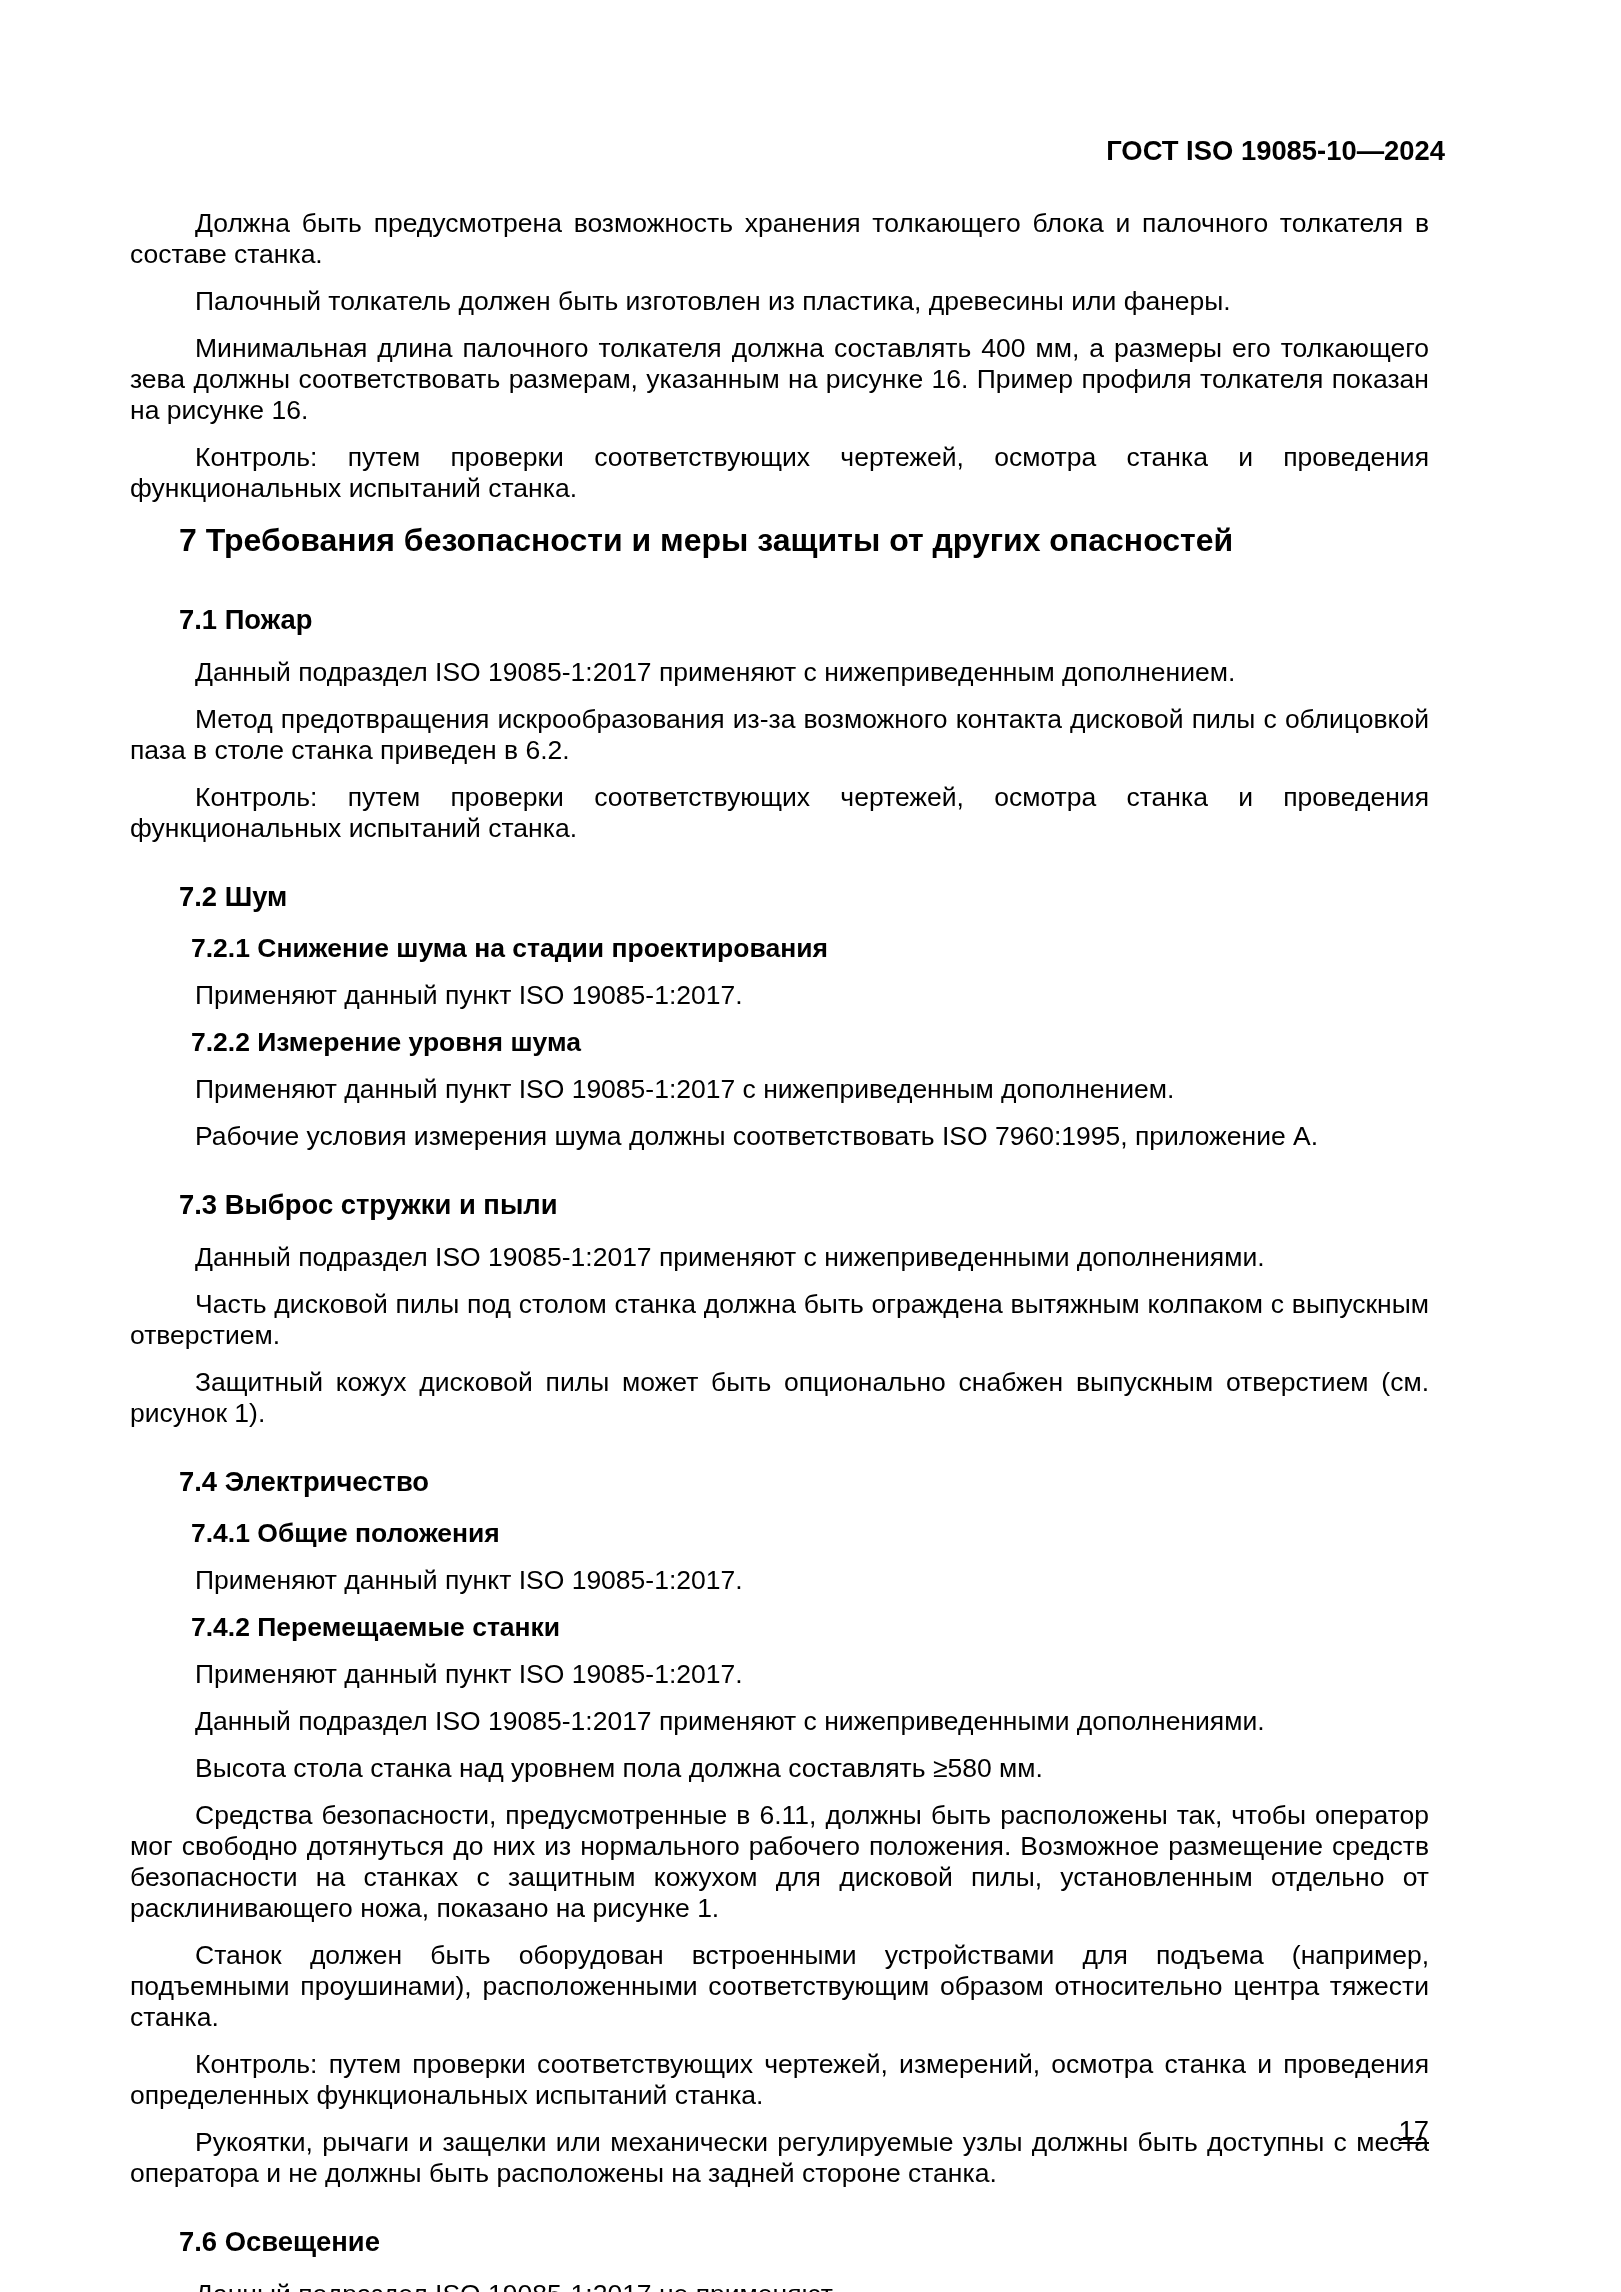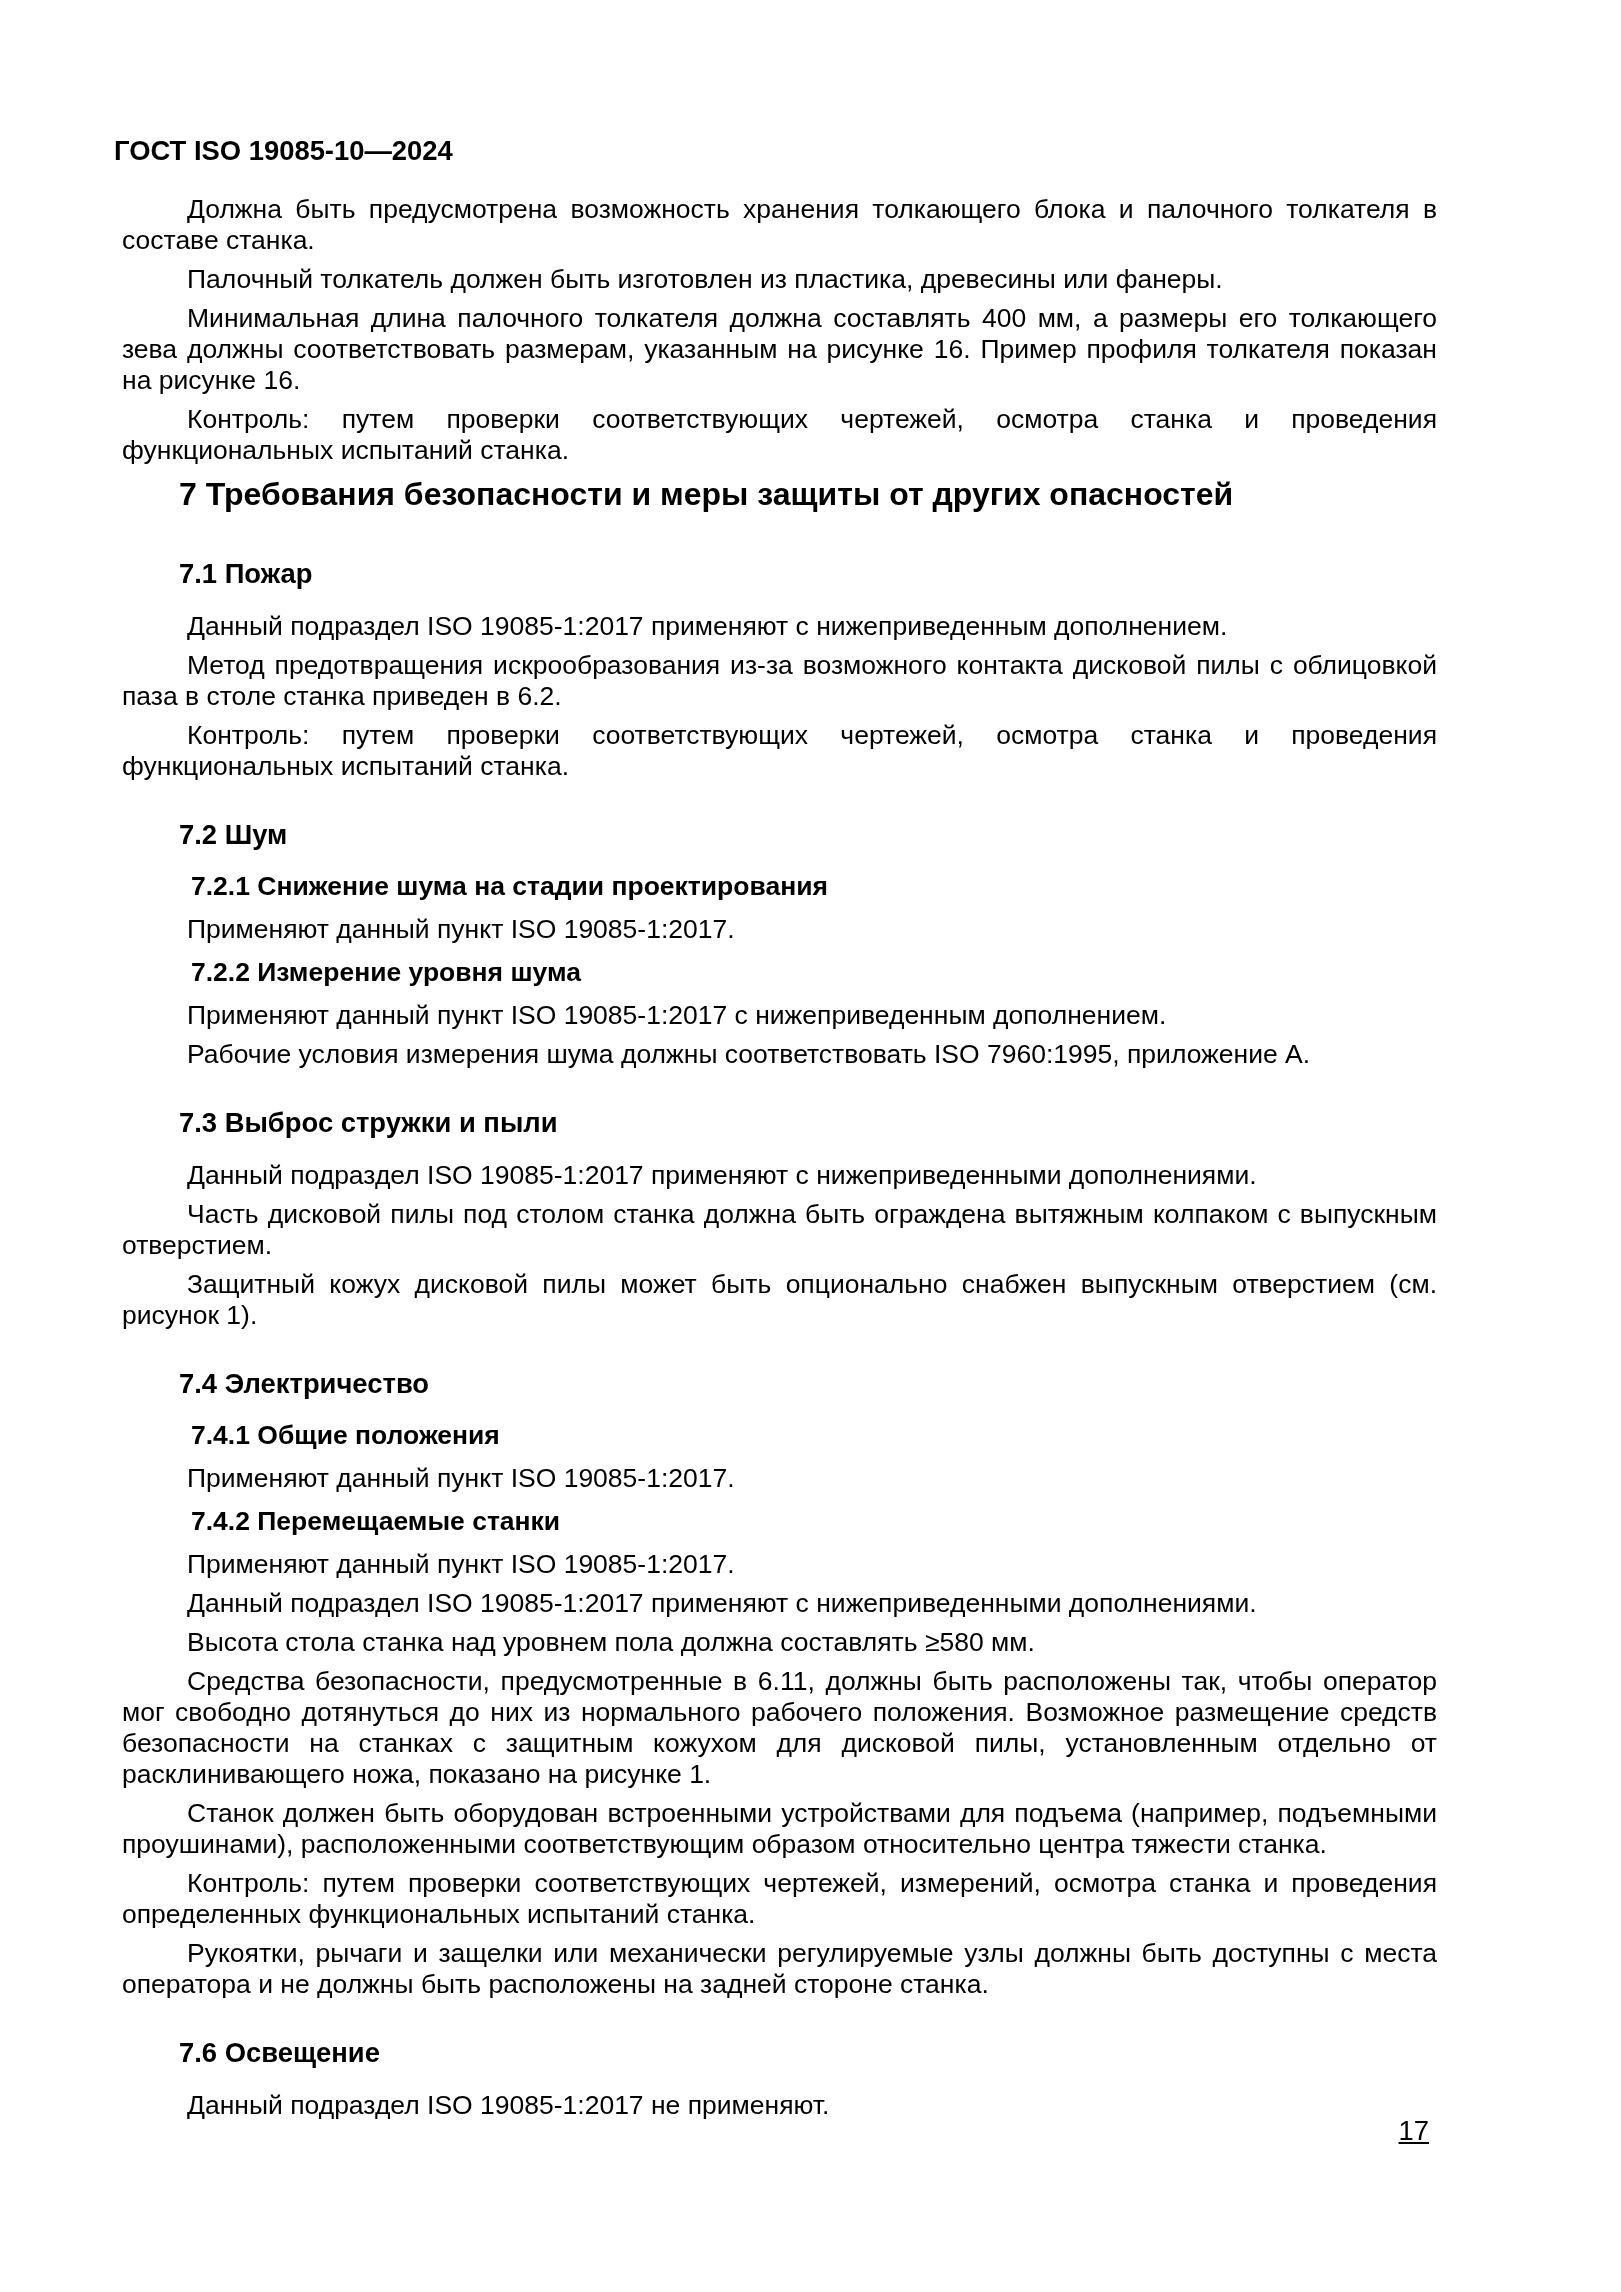--- a/index.html
+++ b/index.html
@@ -17,34 +17,34 @@
     overflow: hidden;
     box-sizing: border-box;
   }
   .content {
     position: absolute;
     left: 114px;
     top: 135px;
     width: 1331px;
   }
   .running-header {
-    text-align: left;
+    text-align: right;
     font-weight: bold;
     font-size: 27.4px;
     line-height: 31px;
-    margin-bottom: 28px;
+    margin-bottom: 42px;
   }
   .block {
     font-size: 26.5px;
     line-height: 31px;
   }
   .block.p {
     text-align: justify;
     text-indent: 65px;
-    margin: 8px;
+    margin: 16px;
   }
   .block.h1 {
     font-size: 32px;
     line-height: 41px;
     font-weight: bold;
     text-indent: 65px;
     margin-bottom: 43px;
   }
   .block.h2 {
     font-size: 27.4px;

